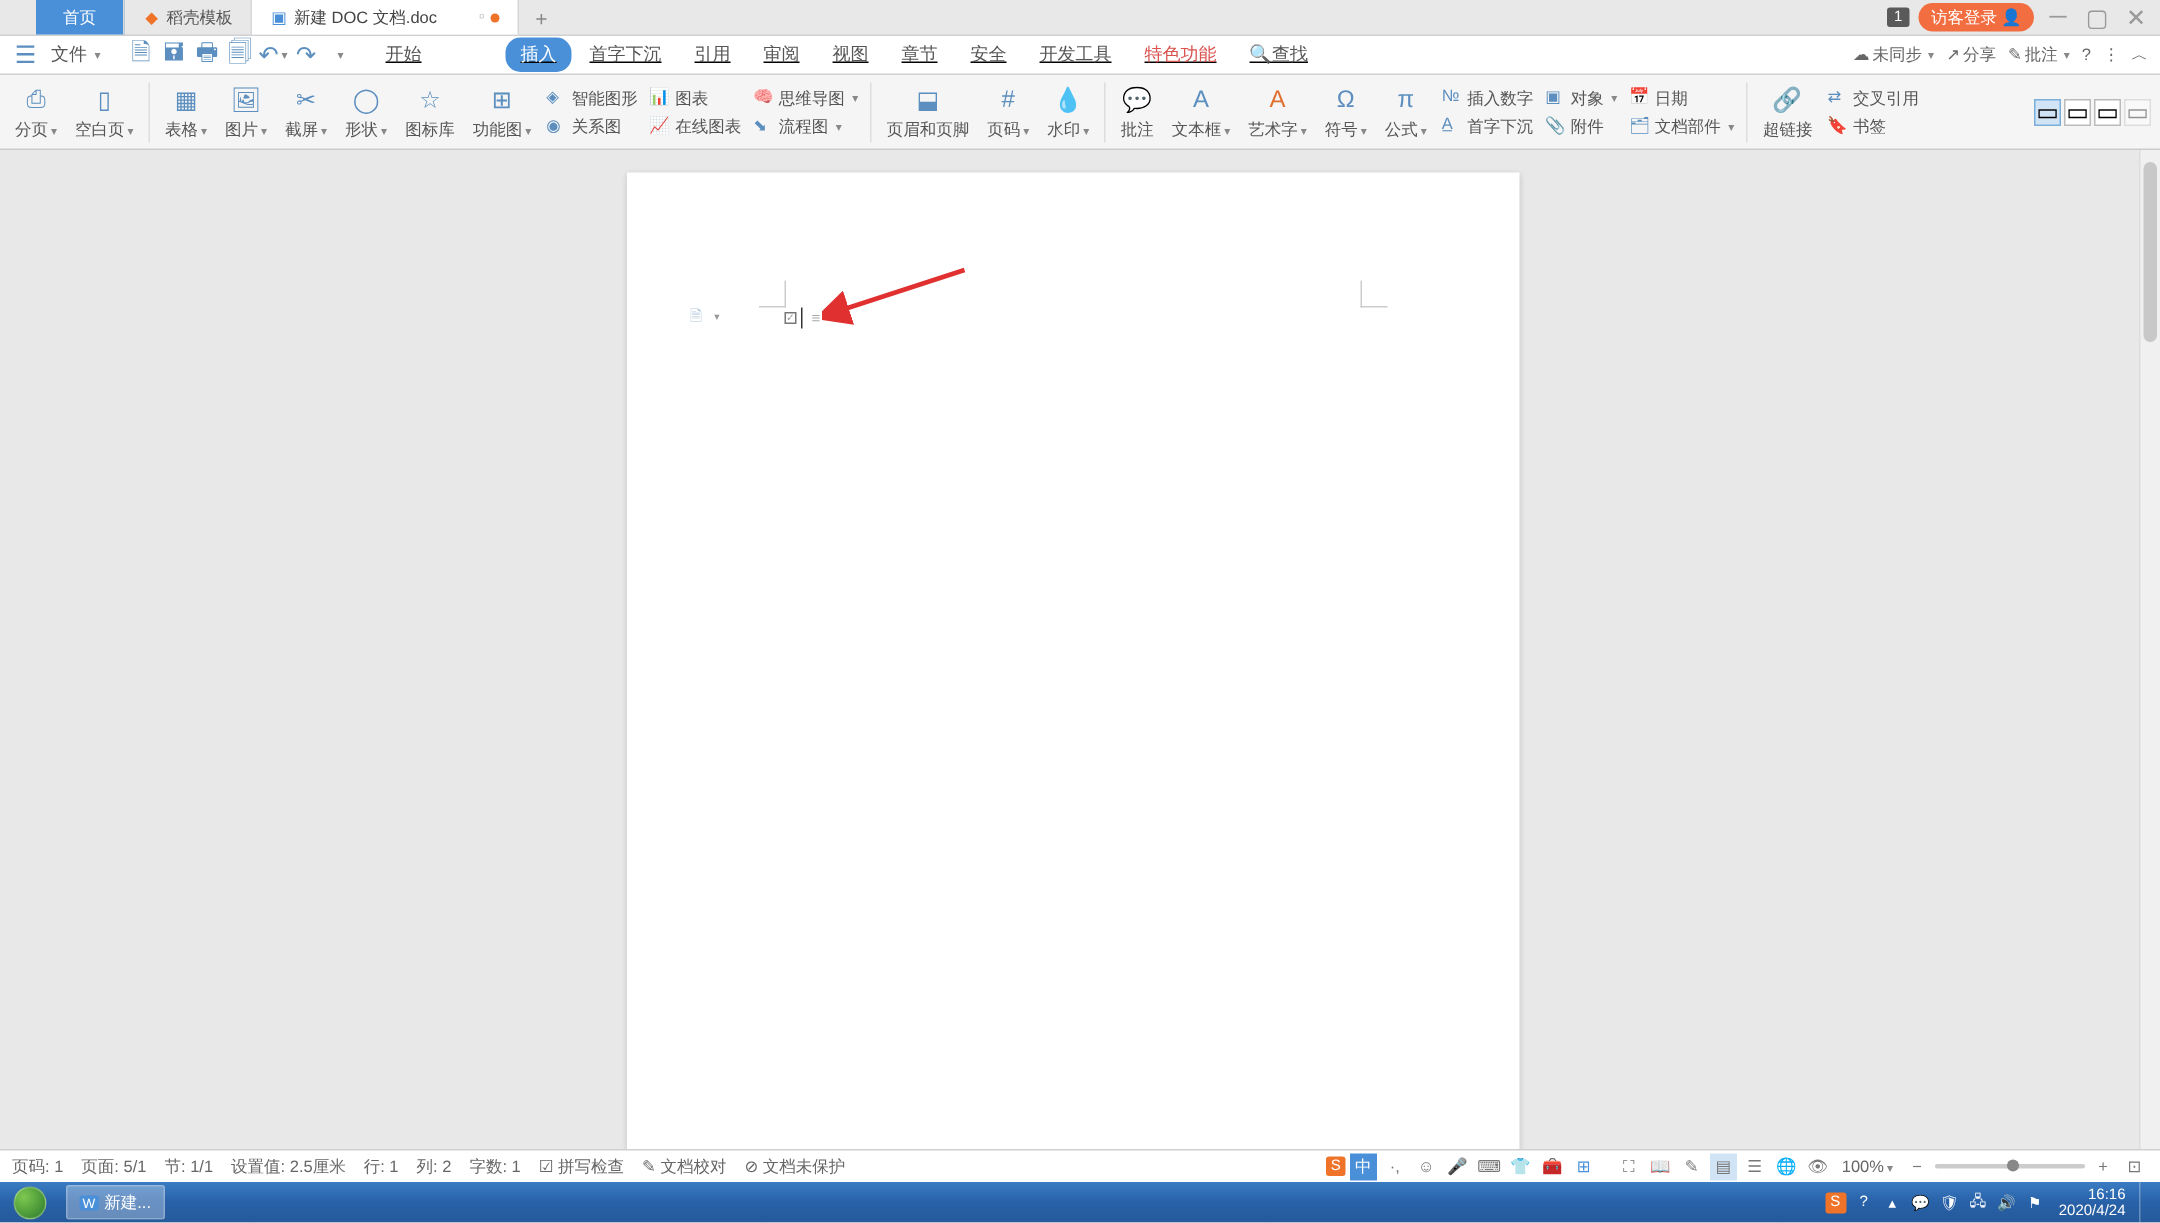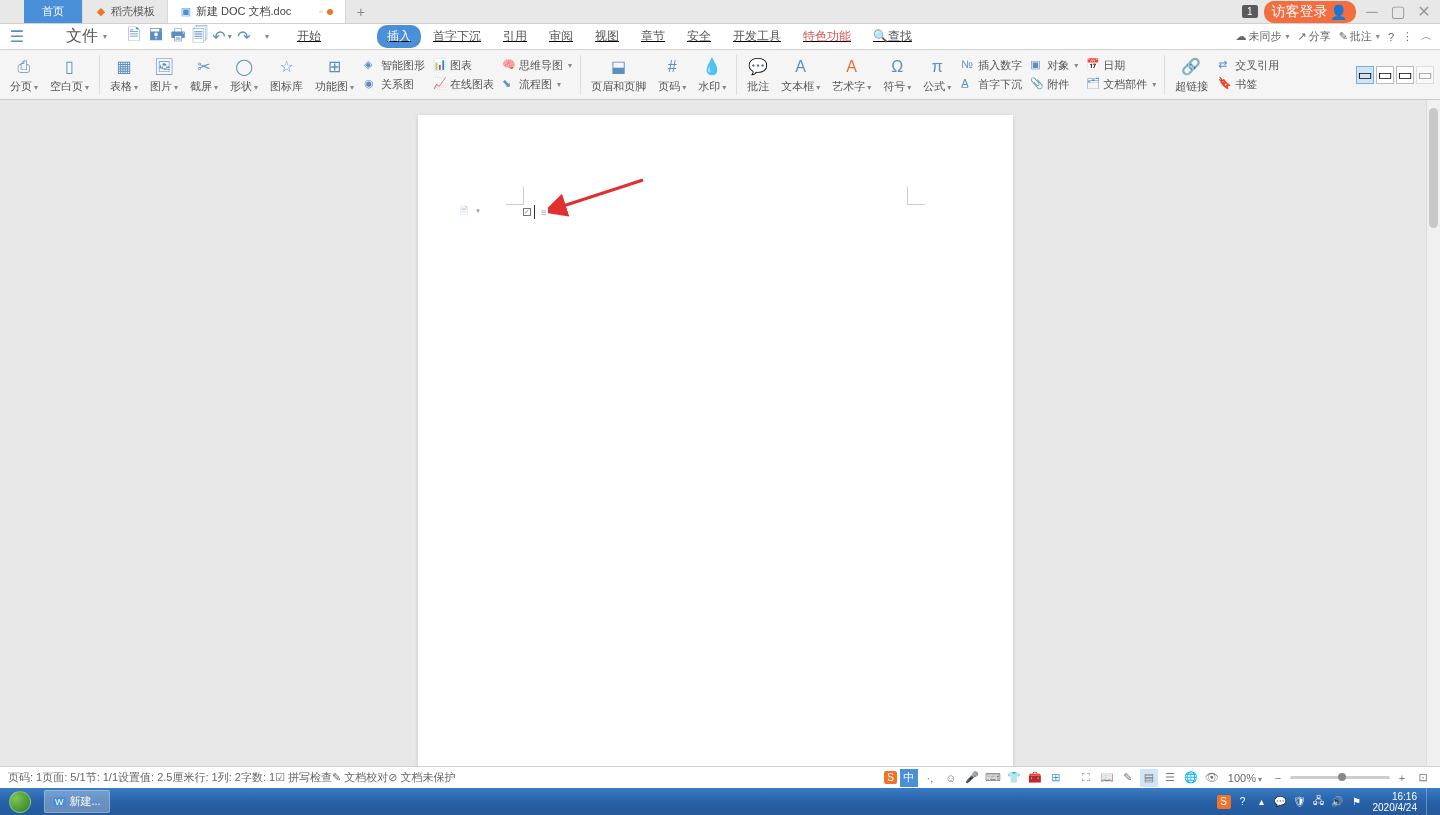--- a/index.html
+++ b/index.html
@@ -10,27 +10,27 @@
 .tab { display: flex; align-items: center; padding: 0 12px; font-size: 11px; color: #555; border-right: 1px solid #d8d8d8; cursor: pointer; gap: 4px; }
 .tab.home { background: #4a90d9; color: #fff; padding: 0 18px; margin-left: 24px; }
 .tab.active { background: #fff; color: #444; }
 .tab-icon { width: 12px; height: 12px; display: inline-flex; align-items: center; justify-content: center; }
 .tab-icon.orange { color: #f0732a; }
 .tab-icon.blue { color: #4a90d9; }
 .tab-add { width: 30px; display:flex; align-items:center; justify-content:center; cursor:pointer; color:#888; font-size:14px; }
 .tab-dot { width:6px; height:6px; background:#f0732a; border-radius:50%; }
 .tab-ctrl-right { margin-left:auto; display:flex; align-items:center; gap:6px; padding:0 6px;}
 .badge-num { background:#5a5a5a; color:#fff; font-size:10px; padding:1px 5px; border-radius:2px;}
-.login-badge { background:#f26d3f; color:#fff; font-size:14px; padding:2px 8px; border-radius:10px; display:flex; align-items:center; gap:3px;}
+.login-badge { background:#f26d3f; color:#fff; font-size:11px; padding:2px 8px; border-radius:10px; display:flex; align-items:center; gap:3px;}
 .win-btn { width:20px; height:20px; display:flex; align-items:center; justify-content:center; color:#999; cursor:pointer;}
 
 
 .menu-bar { height: 26px; background: #fff; display:flex; align-items:center; padding:0 8px; gap:0; border-bottom:1px solid #d0d0d0;}
 .menu-left { display:flex; align-items:center; gap:4px;}
-.file-drop { display:flex; align-items:center; gap:3px; font-size:16px; color:#555; padding:2px 4px; cursor:pointer;margin-left:32px;}
+.file-drop { display:flex; align-items:center; gap:3px; font-size:12px; color:#555; padding:2px 4px; cursor:pointer;}
 .qat-icon { width:18px; height:18px; display:flex; align-items:center; justify-content:center; color:#5c8fbf; cursor:pointer;}
 .menu-tabs { display:flex; align-items:center; margin-left:12px; gap:2px;text-decoration:underline;}
 .menu-tab { font-size:12px; color:#555; padding:3px 10px; cursor:pointer; border-radius:10px;}
 .menu-tab.active { background:#4a90d9; color:#fff;margin-left:44px;}
 .menu-tab.special { color:#d9534f;}
 .menu-right { margin-left:auto; display:flex; align-items:center; gap:8px; font-size:11px; color:#666;}
 .menu-right-item { display:flex; align-items:center; gap:2px; cursor:pointer;}
 
 
 .ribbon { height:50px; background:#f5f5f5; border-bottom:1px solid #ccc; display:flex; align-items:center; padding:0 6px; gap:4px;}
@@ -53,21 +53,21 @@
 .pm-tr { right:88px; top:72px; border-right:1px solid #ccc; border-top:1px solid #ccc; transform:rotate(180deg);}
 .cursor-line { position:absolute; left:105px; top:90px; display:flex; align-items:center; gap:3px;}
 .mini-icon { width:12px; height:12px; display:flex; align-items:center; justify-content:center; color:#999; font-size:10px;}
 .text-cursor { width:1px; height:14px; background:#333;}
 .red-arrow { position:absolute; left:130px; top:62px;}
 .doc-float { position:absolute; left:40px; top:90px; display:flex; align-items:center; gap:2px;}
 .scrollbar-v { position:absolute; right:0; top:0; bottom:0; width:14px; background:#f0f0f0; border-left:1px solid #ddd;}
 .scroll-thumb { position:absolute; top:8px; left:2px; right:2px; height:120px; background:#c8c8c8; border-radius:5px;}
 
 
-.status-bar { position:absolute; bottom:27px; left:0; right:0; height:22px; background:#fff; border-top:1px solid #d0d0d0; display:flex; align-items:center; padding:0 8px; font-size:11px; color:#666; }
+.status-bar { position:absolute; bottom:27px; left:0; right:0; height:22px; background:#fff; border-top:1px solid #d0d0d0; display:flex; align-items:center; padding:0 8px; font-size:11px; color:#666; gap:12px;}
 .status-item { display:flex; align-items:center; gap:3px;}
 .status-right { margin-left:auto; display:flex; align-items:center; gap:3px;}
 .status-icon-box { width:18px; height:18px; display:flex; align-items:center; justify-content:center; cursor:pointer; color:#777;}
 .status-icon-box.active { background:#d0e4f5;}
 .zoom-track { width:100px; height:3px; background:#ccc; position:relative; border-radius:2px;}
 .zoom-thumb { position:absolute; width:8px; height:8px; background:#888; border-radius:50%; top:-3px; left:48px;}
 
 
 .taskbar { position:absolute; bottom:0; left:0; right:0; height:27px; background:linear-gradient(180deg,#3a7cc2 0%,#2861a8 50%,#255a9b 100%); display:flex; align-items:center;}
 .start-btn { width:40px; height:27px; display:flex; align-items:center; justify-content:center; cursor:pointer;}

